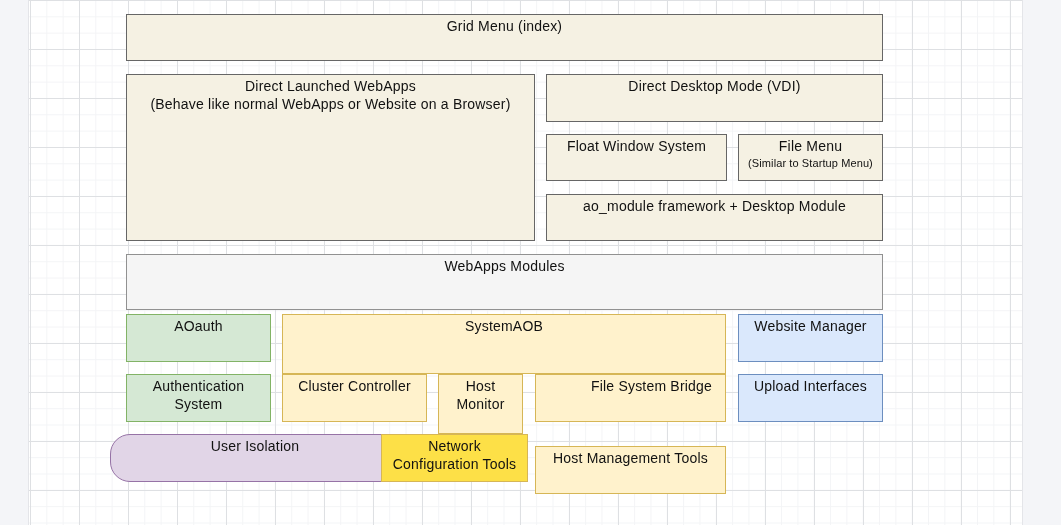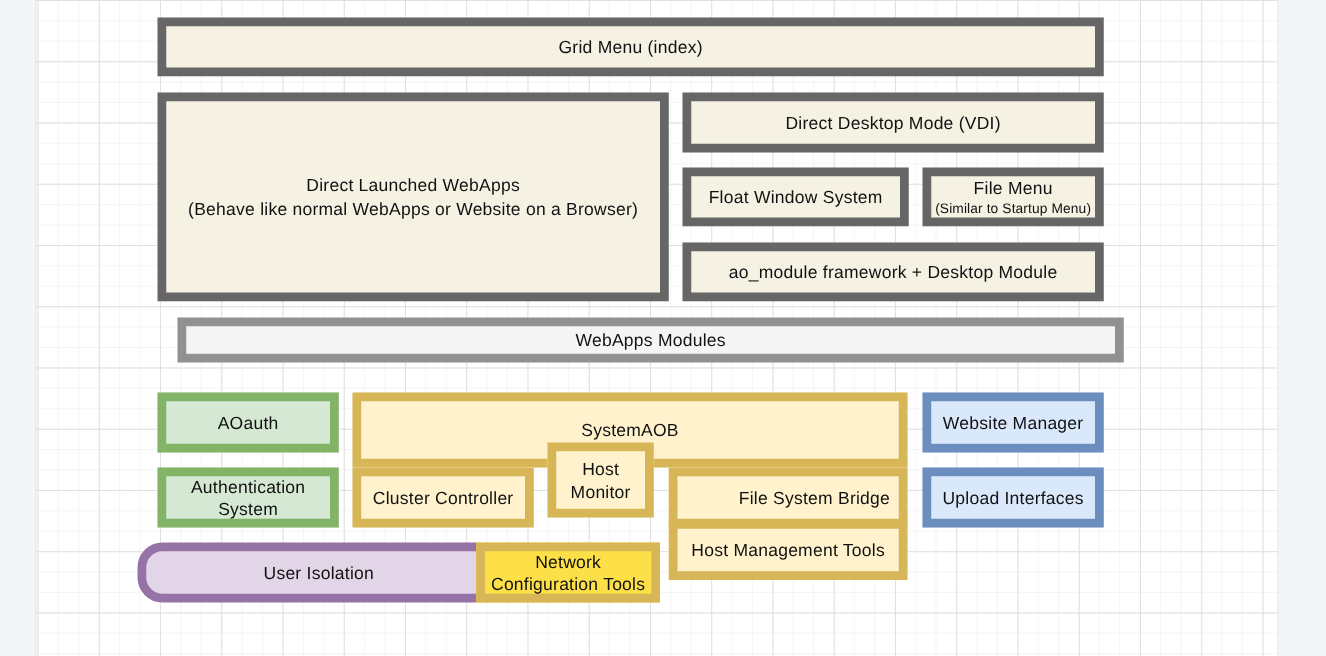--- a/index.html
+++ b/index.html
@@ -27,52 +27,52 @@
     background-size:49px 49px, 49px 49px, 16.333px 16.333px, 16.333px 16.333px;
     background-position:1px 0, 0 0, 1px 0, 0 0;
     border-left:1px solid #e4e5e9;
     border-right:1px solid #e4e5e9;
     box-sizing:border-box;
   }
   
   .node{
     position:absolute;
     box-sizing:border-box;
-    border:7px solid #1d4ed8;
+    border:1px solid #1d4ed8;
     display:flex;
-    align-items:center;
+    align-items:flex-start;
     justify-content:center;
     text-align:center;
     font-size:14px;
     letter-spacing:0.2px;
     line-height:1.3;
     padding:2px;
   }
   .node .lbl{width:100%;}
   .node .lbl span{display:block;}
   .n-listmenu .l2{font-size:11px;letter-spacing:0.1px;margin-top:1px;}
 
   .n-grid-menu  {left:126px;top:14px;width:757px;height:47px;}
   .n-direct     {left:126px;top:74px;width:409px;height:167px;}
   .n-vdi        {left:546px;top:74px;width:337px;height:48px;}
   .n-float      {left:546px;top:134px;width:181px;height:47px;}
   .n-listmenu   {left:738px;top:134px;width:145px;height:47px;}
   .n-aomodule   {left:546px;top:194px;width:337px;height:47px;}
-  .n-webappsmod {left:126px;top:254px;width:757px;height:36px;margin-left:16px;}
+  .n-webappsmod {left:126px;top:254px;width:757px;height:56px;}
   .n-aoauth     {left:126px;top:314px;width:145px;height:48px;}
   .n-systemaob  {left:282px;top:314px;width:444px;height:60px;}
   .n-uploadmgr  {left:738px;top:314px;width:145px;height:48px;}
   .n-auth       {left:126px;top:374px;width:145px;height:48px;}
   .n-cluster    {left:282px;top:374px;width:145px;height:48px;}
-  .n-hostmon    {left:438px;top:354px;width:85px;height:60px;}
+  .n-hostmon    {left:438px;top:374px;width:85px;height:60px;}
   .n-fsbridge   {left:535px;top:374px;width:191px;height:48px;}
   .n-uploadint  {left:738px;top:374px;width:145px;height:48px;}
   .n-userisol   {left:110px;top:434px;width:290px;height:48px;border-radius:20px;}
   .n-netconf    {left:381px;top:434px;width:147px;height:48px;}
-  .n-hostmgmt   {left:535px;top:416px;width:191px;height:48px;}
+  .n-hostmgmt   {left:535px;top:446px;width:191px;height:48px;}
 </style>
 </head>
 <body>
 
 <div id="stage">
   <div class="canvas"></div>
   <div class="gutter gutter-left"></div>
   <div class="gutter gutter-right"></div>
 
   <div class="node n-grid-menu" style="background: rgb(245, 241, 227); border-color: rgb(102, 102, 102);">

